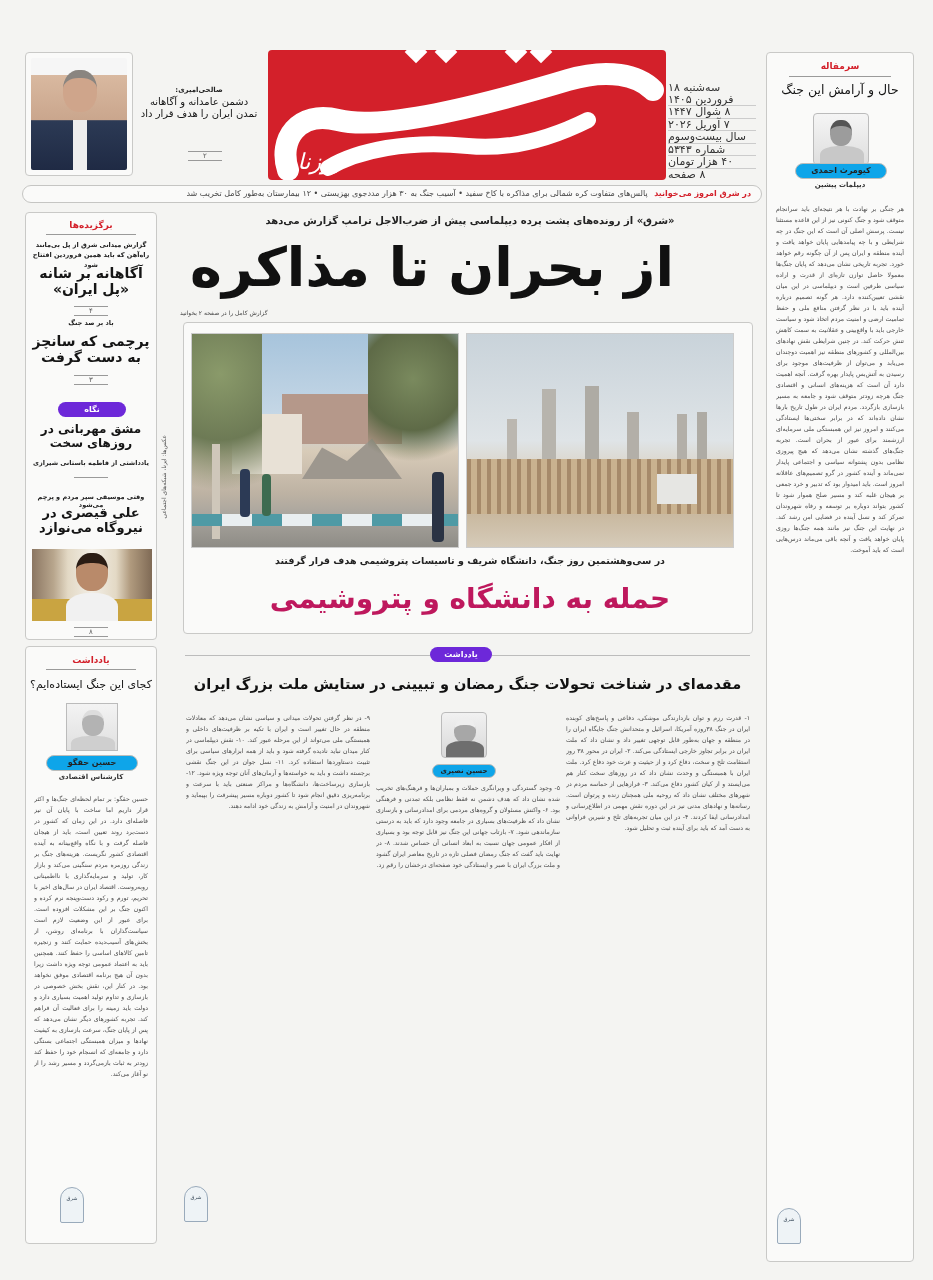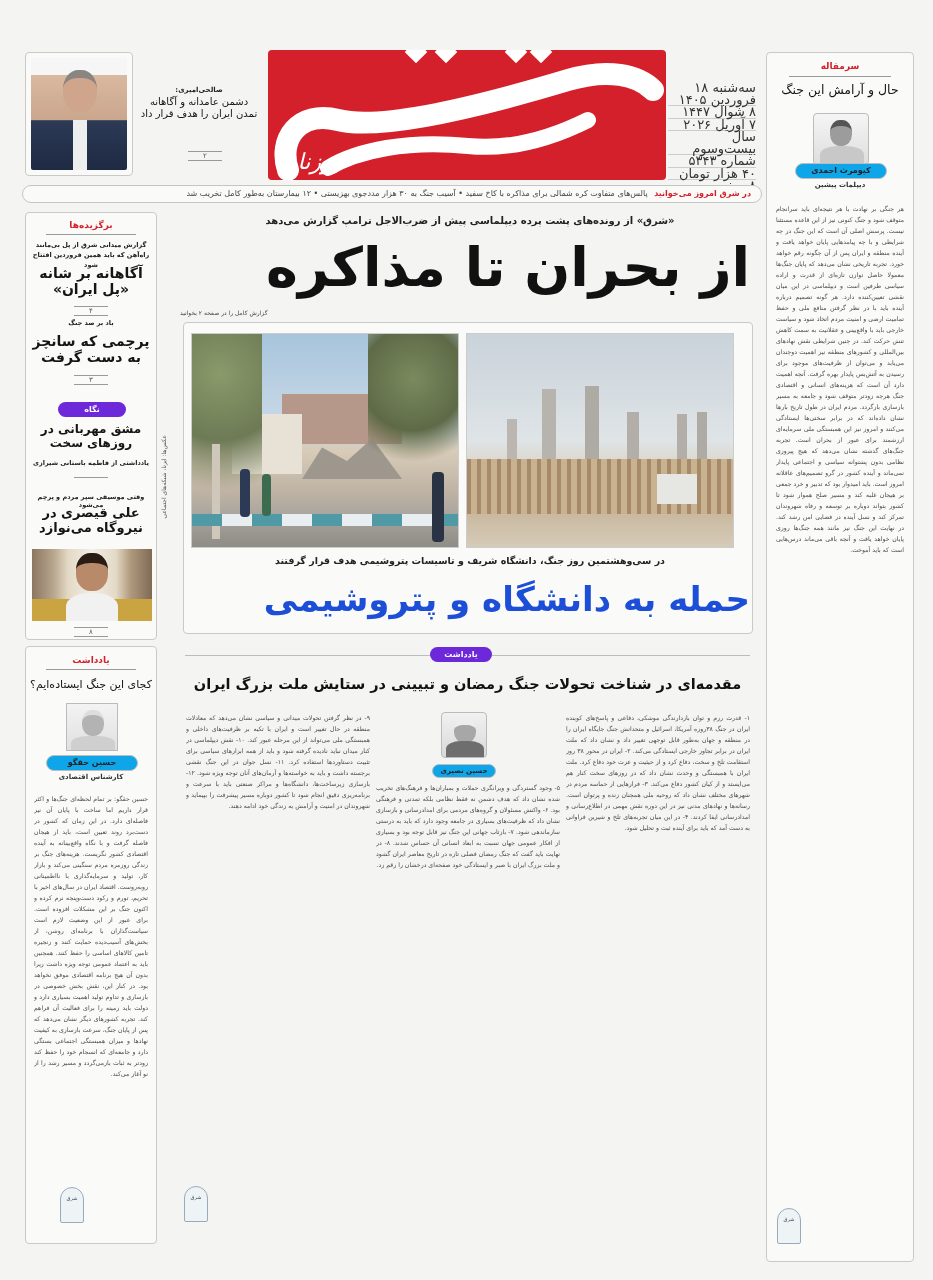--- a/index.html
+++ b/index.html
@@ -32,21 +32,21 @@
       <path d="M60 118 C 90 100, 140 90, 200 96 C 240 100, 280 90, 320 70" stroke="#fff" stroke-width="16" fill="none" stroke-linecap="round"></path>
       <rect x="140" y="-6" width="16" height="16" fill="#fff" transform="rotate(45 148 2)"></rect>
       <rect x="170" y="-6" width="16" height="16" fill="#fff" transform="rotate(45 178 2)"></rect>
       <rect x="240" y="-6" width="16" height="16" fill="#fff" transform="rotate(45 248 2)"></rect>
       <rect x="265" y="-6" width="16" height="16" fill="#fff" transform="rotate(45 273 2)"></rect>
     </svg>
     <span class="abs" style="right:100px;top:14px;font-size:64px;font-weight:bold;color:#fff;font-family:'DejaVu Serif',serif;opacity:0">شرق</span>
     <span class="abs" style="left:6px;bottom:4px;font-size:22px;color:#ffffff;font-style:italic;font-family:Liberation Mono, monospace">روزنامه</span>
   </div>
 
-  <div class="abs" style="left:668px;top:82px;width:88px;font-size:13px;line-height:11.5px;text-align:right;color:#333">
+  <div class="abs" style="left:668px;top:82px;width:88px;font-size:11px;line-height:11.5px;text-align:left;color:#333">
     <div style="border-bottom:1px solid #ccc">سه‌شنبه ۱۸ فروردین ۱۴۰۵</div>
     <div style="border-bottom:1px solid #ccc">۸ شوال ۱۴۴۷</div>
     <div style="border-bottom:1px solid #ccc">۷ آوریل ۲۰۲۶</div>
     <div style="border-bottom:1px solid #ccc">سال بیست‌وسوم</div>
     <div style="border-bottom:1px solid #ccc">شماره ۵۳۴۳</div>
     <div style="border-bottom:1px solid #ccc">۴۰ هزار تومان</div>
     <div>۸ صفحه</div>
   </div>
 
   <div class="frame" style="left:25px;top:52px;width:108px;height:124px;padding:5px">
@@ -112,21 +112,21 @@
       <div style="position:absolute;left:15px;top:6px;width:22px;height:26px;border-radius:45%;background:#b3b3b3;border-top:5px solid #ddd"></div>
       <div style="position:absolute;left:4px;top:32px;width:44px;height:18px;border-radius:40% 40% 0 0;background:#cfcfcf"></div>
     </div>
     <div class="namebadge" style="left:20px;top:108px;width:92px">حسین حقگو</div>
     <div class="role" style="left:6px;right:6px;top:126px">کارشناس اقتصادی</div>
     <div class="bodytxt" style="position:absolute;left:8px;right:8px;top:146px;height:430px">حسین حقگو: بر تمام لحظه‌ای جنگ‌ها و اکثر قرار داریم اما ساخت با پایان آن نیز فاصله‌ای دارد. در این زمان که کشور در دست‌برد روند تعیین است، باید از هیجان فاصله گرفت و با نگاه واقع‌بینانه به آینده اقتصادی کشور نگریست. هزینه‌های جنگ بر زندگی روزمره مردم سنگینی می‌کند و بازار کار، تولید و سرمایه‌گذاری با نااطمینانی روبه‌روست. اقتصاد ایران در سال‌های اخیر با تحریم، تورم و رکود دست‌وپنجه نرم کرده و اکنون جنگ بر این مشکلات افزوده است. برای عبور از این وضعیت لازم است سیاست‌گذاران با برنامه‌ای روشن، از بخش‌های آسیب‌دیده حمایت کنند و زنجیره تامین کالاهای اساسی را حفظ کنند. همچنین باید به اعتماد عمومی توجه ویژه داشت زیرا بدون آن هیچ برنامه اقتصادی موفق نخواهد بود. در کنار این، نقش بخش خصوصی در بازسازی و تداوم تولید اهمیت بسیاری دارد و دولت باید زمینه را برای فعالیت آن فراهم کند. تجربه کشورهای دیگر نشان می‌دهد که پس از پایان جنگ، سرعت بازسازی به کیفیت نهادها و میزان همبستگی اجتماعی بستگی دارد و جامعه‌ای که انسجام خود را حفظ کند زودتر به ثبات بازمی‌گردد و مسیر رشد را از نو آغاز می‌کند.</div>
     <div class="seal" style="left:34px;top:540px">شرق</div>
   </div>
 
   <div class="abs" style="left:190px;top:215px;width:560px;font-size:10px;font-weight:bold;text-align:center;color:#222">«شرق» از رونده‌های پشت پرده دیپلماسی پیش از ضرب‌الاجل ترامپ گزارش می‌دهد</div>
-  <div class="abs" style="left:190px;top:232px;width:560px;font-size:54px;font-weight:bold;text-align:right;color:#111;line-height:72px;letter-spacing:1px">از بحران تا مذاکره</div>
+  <div class="abs" style="left:190px;top:232px;width:560px;font-size:54px;font-weight:bold;text-align:left;color:#111;line-height:72px;letter-spacing:1px">از بحران تا مذاکره</div>
   <div class="abs" style="left:180px;top:309px;width:130px;font-size:6px;text-align:left;color:#444;direction:rtl">گزارش کامل را در صفحه ۲ بخوانید</div>
 
   <div class="frame" style="left:183px;top:322px;width:570px;height:312px"></div>
 
   <div class="photo" style="left:191px;top:333px;width:268px;height:215px;background:linear-gradient(#a7c4dc 0%,#c7d8e6 40%,#d8cbb8 55%,#bdb2a3 75%,#a9a59e 85%,#8e8c86 100%)">
     <div style="position:absolute;left:90px;top:60px;width:120px;height:50px;background:#b5988a"></div>
     <div style="position:absolute;left:40px;top:80px;width:70px;height:60px;background:#e8e1d6"></div>
     <div style="position:absolute;left:110px;top:100px;width:100px;height:45px;background:#9d978e;clip-path:polygon(0 100%,20% 30%,45% 60%,70% 10%,100% 100%)"></div>
     <div style="position:absolute;left:0;top:0;width:70px;height:200px;background:radial-gradient(circle at 40% 20%,#8a9a6a 0,#6d7a55 40%,transparent 70%)"></div>
     <div style="position:absolute;right:0;top:0;width:90px;height:150px;background:radial-gradient(circle at 50% 30%,#7a8a5e 0,#5e6a47 45%,transparent 72%)"></div>
@@ -144,21 +144,21 @@
     <div style="position:absolute;left:40px;top:85px;width:10px;height:60px;background:#bbb7b0"></div>
     <div style="position:absolute;left:210px;top:80px;width:10px;height:65px;background:#b3afa8"></div>
     <div style="position:absolute;left:230px;top:78px;width:10px;height:70px;background:#aeaba4"></div>
     <div style="position:absolute;left:0;right:0;top:125px;height:55px;background:repeating-linear-gradient(90deg,#a68a6a 0 4px,#c9b28f 4px 10px)"></div>
     <div style="position:absolute;left:190px;top:140px;width:40px;height:30px;background:#e6e6e3"></div>
   </div>
 
   <div class="abs" style="left:160px;top:545px;width:110px;font-size:6px;color:#555;transform:rotate(-90deg);transform-origin:left top;white-space:nowrap">عکس‌ها: ایرنا، شبکه‌های اجتماعی</div>
 
   <div class="abs" style="left:190px;top:555px;width:560px;font-size:9.5px;font-weight:bold;text-align:center;color:#222">در سی‌وهشتمین روز جنگ، دانشگاه شریف و تاسیسات پتروشیمی هدف قرار گرفتند</div>
-  <div class="abs" style="left:190px;top:574px;width:560px;font-size:34px;font-weight:bold;text-align:right;color:#1d4ed8;line-height:50px">حمله به دانشگاه و پتروشیمی</div>
+  <div class="abs" style="left:190px;top:574px;width:560px;font-size:28px;font-weight:bold;text-align:center;color:#be185d;line-height:50px">حمله به دانشگاه و پتروشیمی</div>
 
   <div class="rule" style="left:185px;width:565px;top:655px;background:#bcbcbc"></div>
   <div class="pill" style="left:430px;top:647px;width:62px">یادداشت</div>
 
   <div class="abs" style="left:185px;top:676px;width:565px;font-size:14.5px;font-weight:bold;text-align:center;color:#111;white-space:nowrap">مقدمه‌ای در شناخت تحولات جنگ رمضان و تبیینی در ستایش ملت بزرگ ایران</div>
 
   <div style="position:absolute;left:441px;top:712px;width:46px;height:46px;background:linear-gradient(#f1f1f1,#d9d9d9);border:1px solid #bbb;border-radius:4px;overflow:hidden">
     <div style="position:absolute;left:12px;top:6px;width:22px;height:24px;border-radius:45%;background:#a7a7a7;border-top:6px solid #eee"></div>
     <div style="position:absolute;left:4px;top:28px;width:38px;height:20px;border-radius:40% 40% 0 0;background:#6e6e6e"></div>
   </div>

